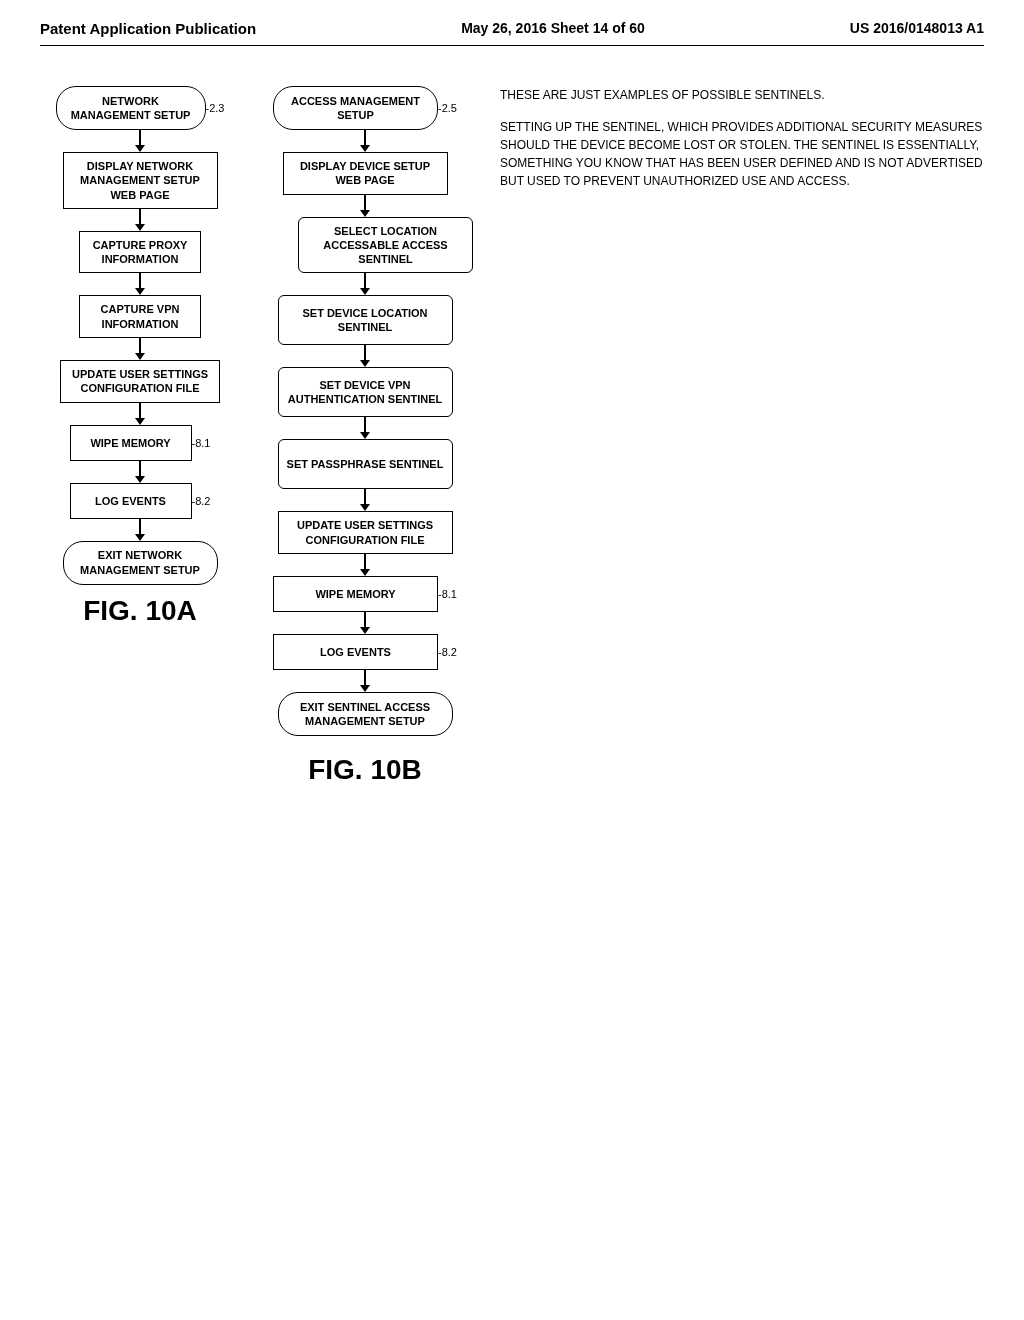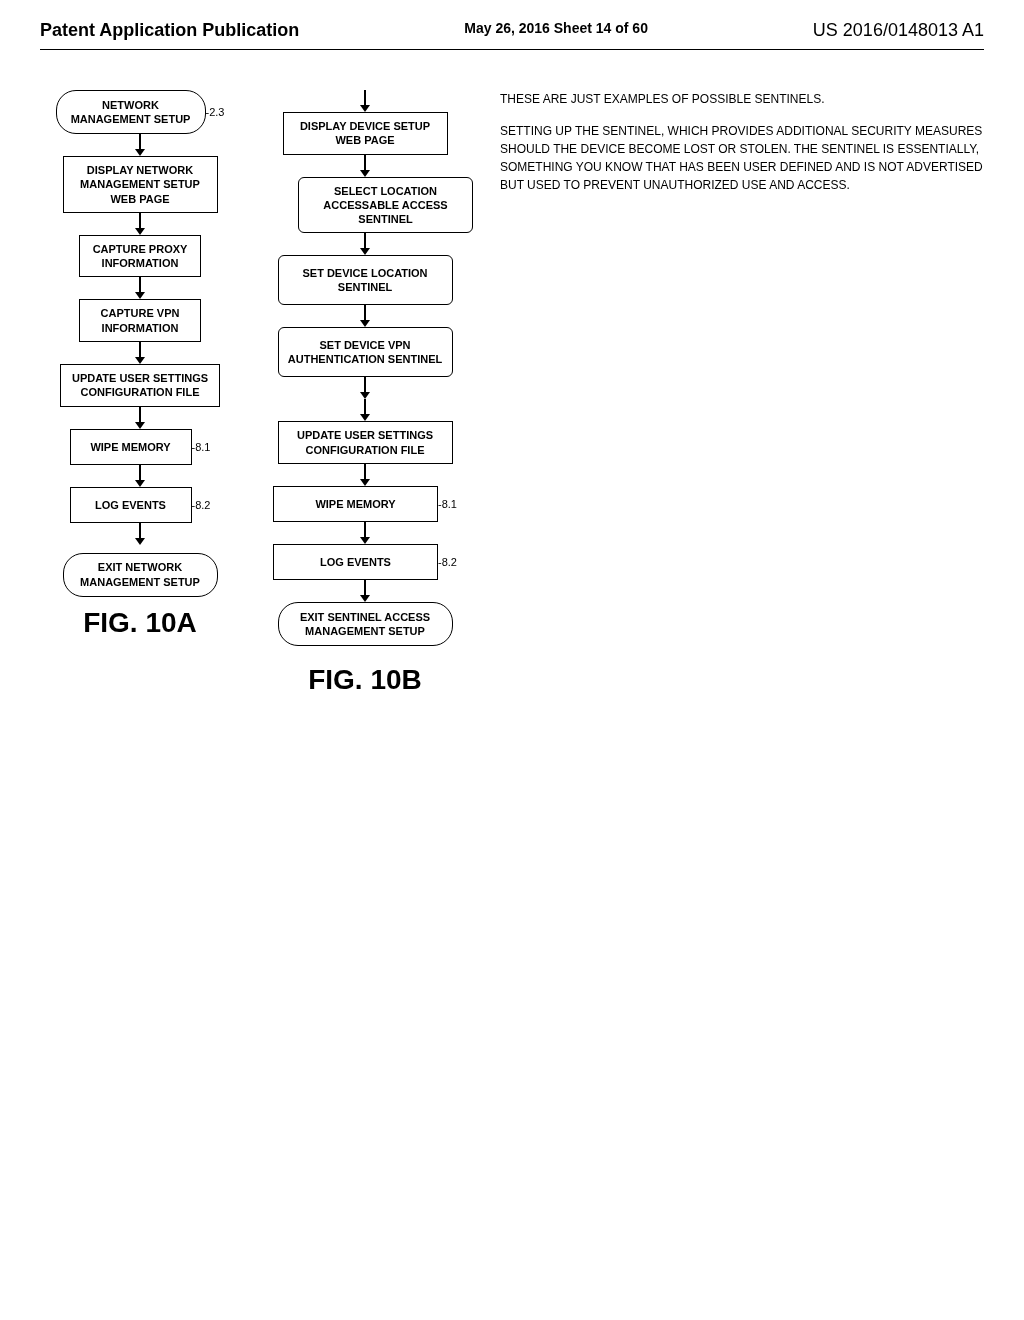--- a/index.html
+++ b/index.html
@@ -22,33 +22,33 @@
     .header {
       display: flex;
       justify-content: space-between;
       align-items: flex-start;
       margin-bottom: 30px;
       border-bottom: 1px solid #000;
       padding-bottom: 8px;
     }
 
     .header-left {
-      font-size: 18px;
+      font-size: 15px;
       font-weight: bold;
     }
 
     .header-center {
       font-size: 14px;
       font-weight: bold;
       text-align: right;
     }
 
     .header-right {
-      font-size: 18px;
-      font-weight: normal;
+      font-size: 14px;
+      font-weight: bold;
     }
 
     .content {
       display: flex;
       flex-direction: row;
       gap: 0;
       padding-top: 10px;
     }
 
     
@@ -244,30 +244,36 @@
           <span>LOG EVENTS</span>
         </div>
         <span class="ref-tag">-8.2</span>
       </div>
       <div class="connector" style="height:22px;">
         <div class="v-line" style="height:16px;"></div>
         <div class="arrow-tip"></div>
       </div>
 
       <div class="box-row">
-        <div class="flow-box rounded-box" style="width:155px;margin-top:8px;">
+        <div class="flow-box rounded-box" style="width:155px;">
           <span>EXIT NETWORK MANAGEMENT SETUP</span>
         </div>
       </div>
 
       <div class="fig-label" style="">FIG. 10A</div>
     </div>
 
     <div class="flow-col-b">
 
+      <div class="box-row">
+        <div class="flow-box rounded-box" style="width:165px;">
+          <span>ACCESS MANAGEMENT SETUP</span>
+        </div>
+        <span class="ref-tag">-2.5</span>
+      </div>
       <div class="connector" style="height:22px;">
         <div class="v-line" style="height:16px;"></div>
         <div class="arrow-tip"></div>
       </div>
 
       <div class="box-row">
         <div class="flow-box rect-box" style="width:165px;">
           <span>DISPLAY DEVICE SETUP WEB PAGE</span>
         </div>
       </div>
@@ -299,20 +305,25 @@
       <div class="box-row">
         <div class="flow-box diamond-box" style="border-radius:6px; width:175px;">
           <span>SET DEVICE VPN AUTHENTICATION SENTINEL</span>
         </div>
       </div>
       <div class="connector" style="height:22px;">
         <div class="v-line" style="height:16px;"></div>
         <div class="arrow-tip"></div>
       </div>
 
+      <div class="box-row">
+        <div class="flow-box diamond-box" style="border-radius:6px; width:175px;">
+          <span>SET PASSPHRASE SENTINEL</span>
+        </div>
+      </div>
       <div class="connector" style="height:22px;">
         <div class="v-line" style="height:16px;"></div>
         <div class="arrow-tip"></div>
       </div>
 
       <div class="box-row">
         <div class="flow-box rect-box" style="width:175px;">
           <span>UPDATE USER SETTINGS CONFIGURATION FILE</span>
         </div>
       </div>

